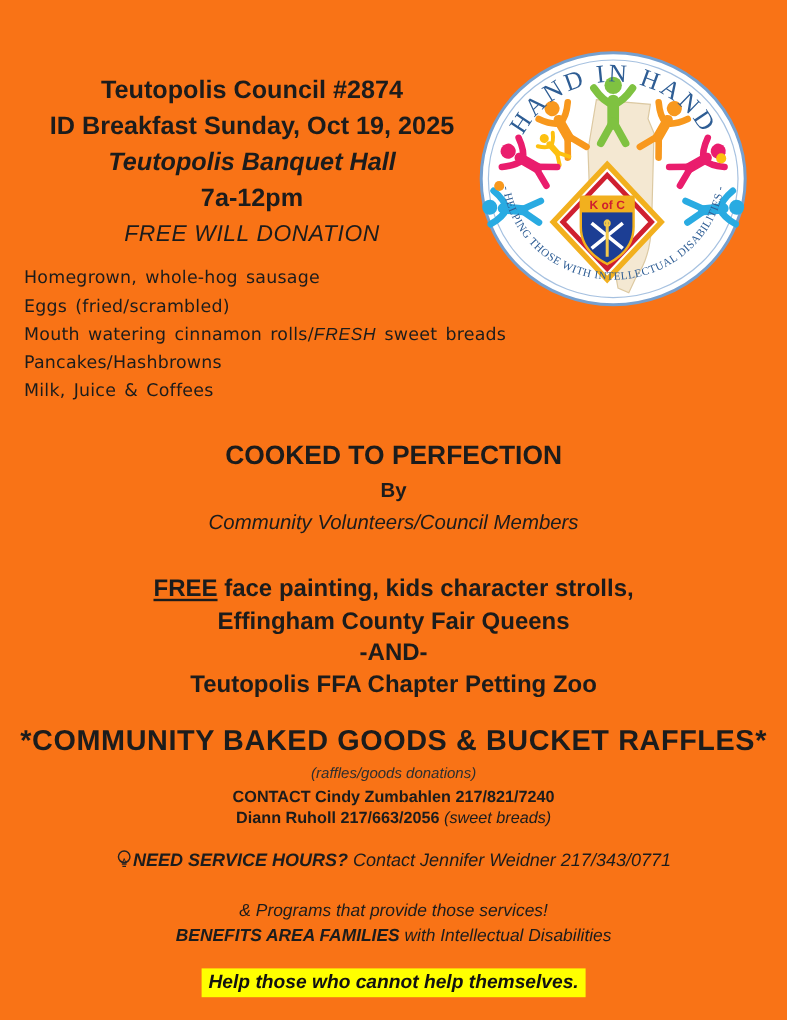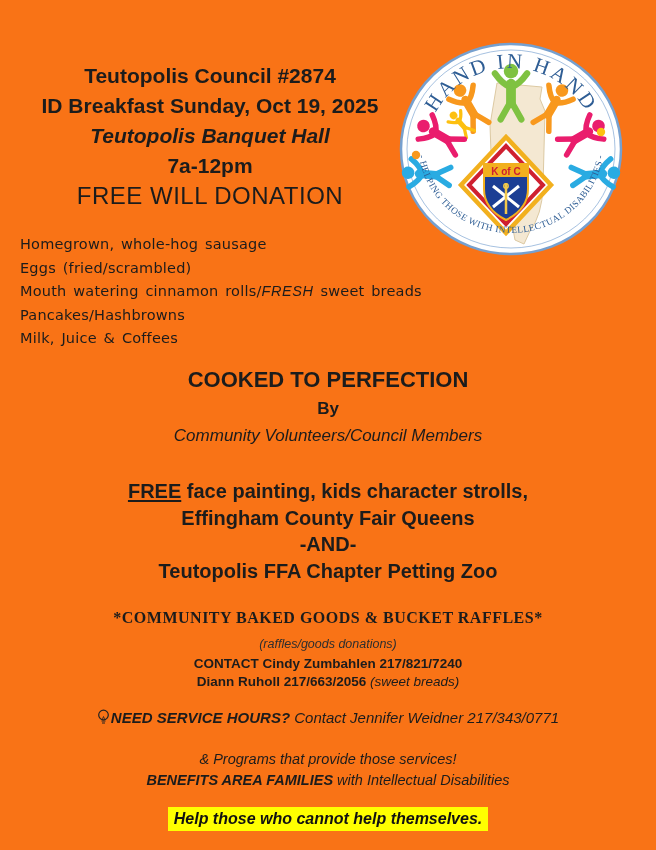--- a/index.html
+++ b/index.html
@@ -5,44 +5,44 @@
   html,body{margin:0;padding:0;background:#ffffff;}
   .page{
     position:relative;width:656px;height:850px;background:#f97316;
     font-family:"Liberation Sans",sans-serif;color:#1c1c1c;overflow:hidden;
   }
   
   .header{position:absolute;top:61px;left:0;width:420px;text-align:center;}
   .header div{line-height:30px;}
   .h-bold{font-size:21px;font-weight:bold;}
   .h-bolditalic{font-size:21px;font-weight:bold;font-style:italic;}
-  .h-italic{font-size:24px;letter-spacing:0.5px;}
+  .h-italic{font-size:19px;font-style:italic;letter-spacing:0.5px;}
   
   .logo{position:absolute;top:37px;left:394px;width:234px;height:224px;}
   
   .menu{
     position:absolute;top:221px;left:20px;width:460px;
     font-family:"DejaVu Sans",sans-serif;font-size:14.5px;line-height:23.5px;
-    letter-spacing:0.2px;word-spacing:2px;margin-top:12px;
+    letter-spacing:0.2px;word-spacing:2px;
   }
   .menu .accent{font-family:"Liberation Sans",sans-serif;font-style:italic;letter-spacing:0.6px;}
   
   .cooked{position:absolute;top:368px;left:0;width:656px;text-align:center;}
   .cooked .title{font-size:22px;font-weight:bold;line-height:24px;}
   .cooked .by{font-size:17px;font-weight:bold;margin-top:7px;line-height:20px;}
   .cooked .sub{font-size:17px;font-style:italic;margin-top:7px;line-height:20px;}
   
   .attractions{
     position:absolute;top:478px;left:0;width:656px;text-align:center;
     font-size:20px;font-weight:bold;line-height:26.5px;
   }
   .attractions .free{text-decoration:underline;text-decoration-thickness:2px;text-underline-offset:2px;margin-top:44px;}
   
   .raffle{position:absolute;top:605px;left:0;width:656px;text-align:center;}
-  .raffle .title{font-family:Liberation Serif, serif;font-size:16px;font-weight:bold;letter-spacing:0.5px;line-height:26px;}
+  .raffle .title{font-family:Liberation Sans, sans-serif;font-size:24px;font-weight:bold;letter-spacing:0.5px;line-height:26px;}
   .raffle .note{font-size:12.5px;font-style:italic;color:#2e2e2e;margin-top:6px;line-height:15px;}
   .raffle .c1{font-size:13.5px;font-weight:bold;margin-top:3px;line-height:17px;}
   .raffle .c2{font-size:13.5px;font-weight:bold;margin-top:1px;line-height:17px;}
   .raffle .c2 .paren{font-weight:normal;font-style:italic;}
   
   .service{position:absolute;top:708px;left:0;width:656px;text-align:center;font-size:15px;font-style:italic;line-height:19px;}
   .service .q{font-weight:bold;}
   .bulb{vertical-align:-3px;margin-right:1px;}
   
   .benefits{position:absolute;top:749px;left:0;width:656px;text-align:center;font-size:14.5px;font-style:italic;line-height:21px;}

